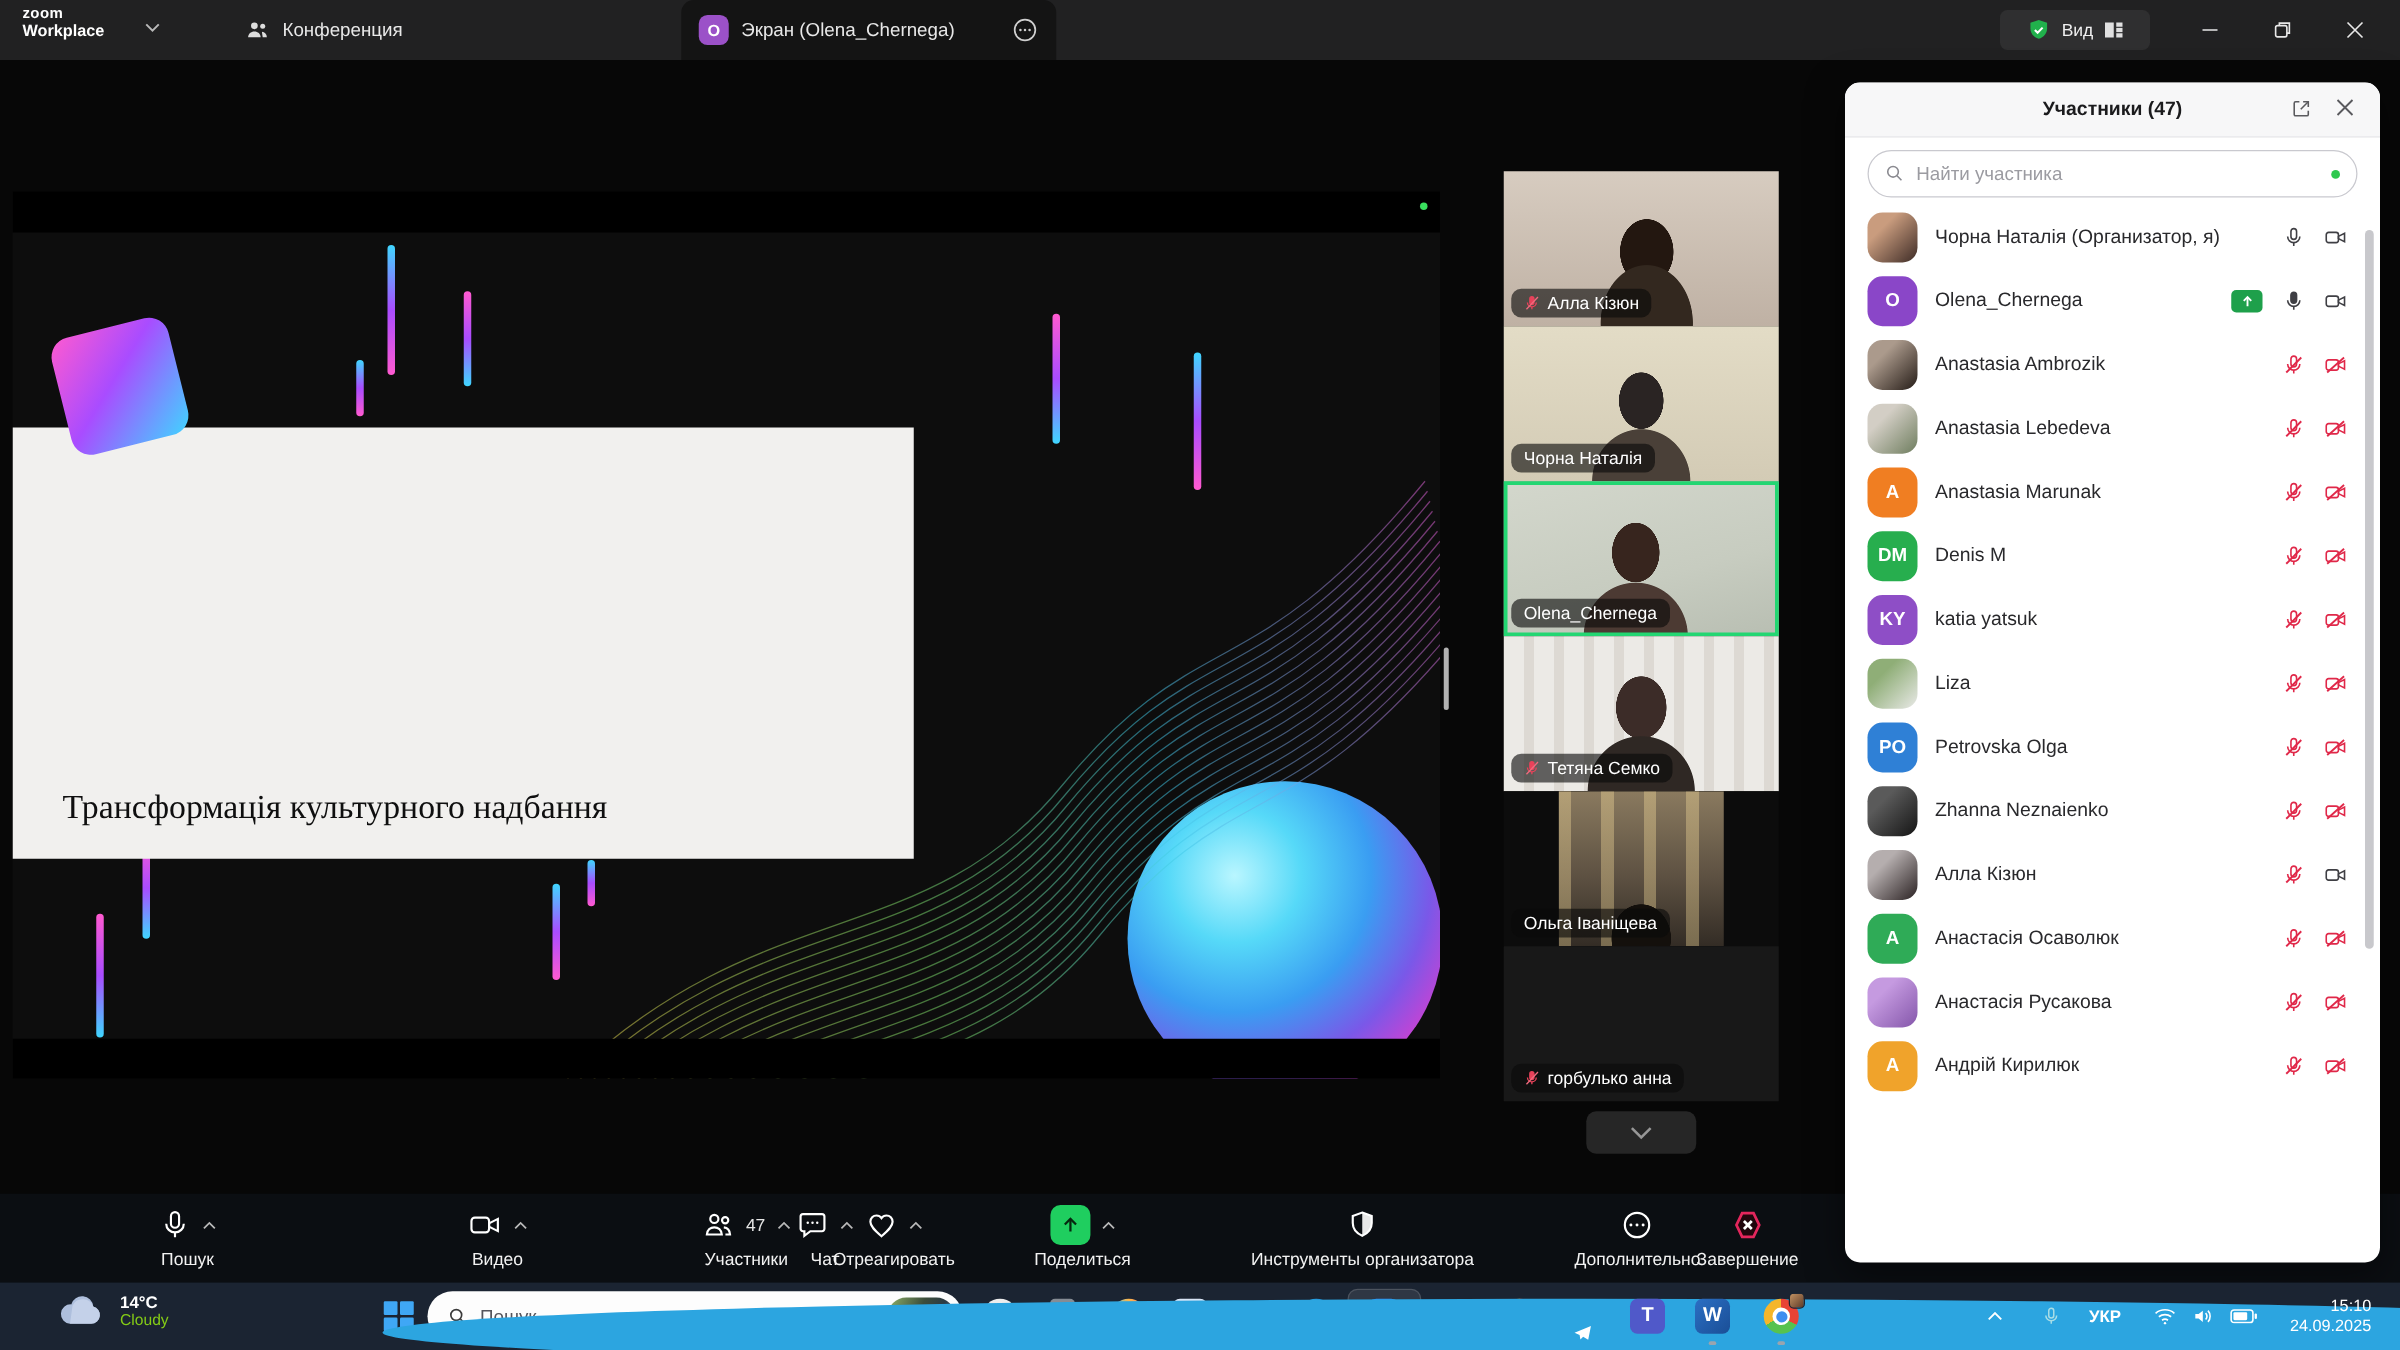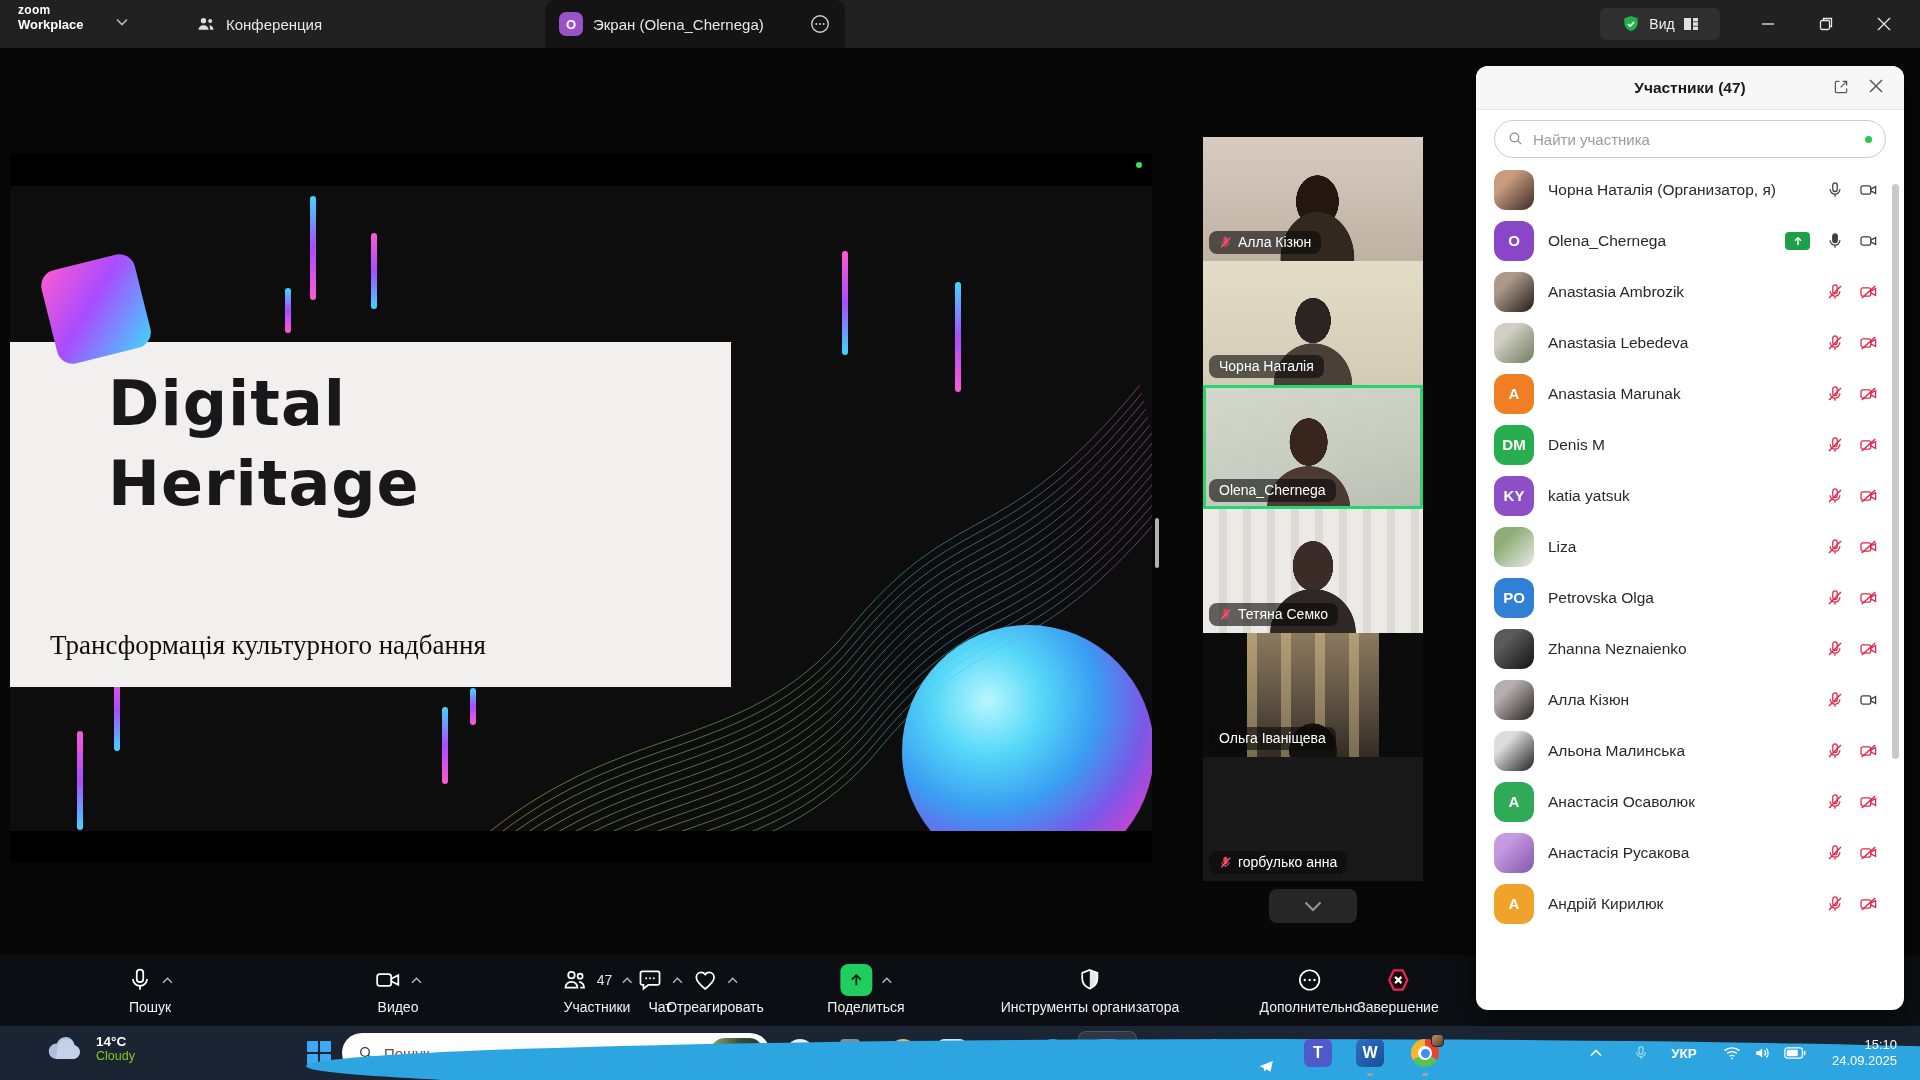--- a/index.html
+++ b/index.html
@@ -275,24 +275,20 @@
           <use href="#wv" transform="translate(20,80)"></use>
         <use href="#wv" transform="translate(22,88)"></use>
           <use href="#wv" transform="translate(24,96)"></use>
         <use href="#wv" transform="translate(26,104)"></use>
           <use href="#wv" transform="translate(28,112)"></use>
         <use href="#wv" transform="translate(30,120)"></use>
       </g>
     </svg>
     <div class="cube"></div>
     <div class="card">
-      <div class="card-title">
-        <div>Digital</div>
-        <div>Heritage</div>
-      </div>
       <div class="card-sub">Трансформація культурного надбання</div>
     </div>
     <div class="strip-top"></div>
     <div class="strip-bottom"></div>
     <div class="green-dot"></div>
   </div>
 
   <div class="scroll-pip"></div>
 
   <div class="thumbs">
@@ -668,45 +664,20 @@
       <span class="ic ic-cam-on dark-ic">
         <svg width="20" height="18" viewBox="0 0 24 24" fill="none" stroke="currentColor" stroke-width="1.7">
               <rect x="2" y="6.5" width="13" height="11" rx="2.5"></rect>
               <path d="M15 10.8 21.5 7.5v9L15 13.2z"></path>
             </svg>
       </span>
 
     </div>
   </div>
       <div class="p-row mic-off cam-off">
-    <div class="p-avatar" style="background: linear-gradient(135deg, rgb(220, 220, 220) 30%, rgb(34, 34, 34));">
-          <span class="p-ini"></span>
-        </div>
-    <div class="p-name">Альона Малинська</div>
-    <div class="p-icons">
-
-      <span class="ic ic-mic-off red-ic">
-        <svg width="18" height="18" viewBox="0 0 24 24" fill="none" stroke="currentColor" stroke-width="1.7">
-              <rect x="9" y="2.5" width="6" height="11.5" rx="3"></rect>
-              <path d="M5.5 11a6.5 6.5 0 0 0 13 0"></path>
-              <path d="M12 17.5V21"></path>
-              <path d="M4 20 20 4" stroke-width="2"></path>
-            </svg>
-      </span>
-
-      <span class="ic ic-cam-off red-ic">
-        <svg width="20" height="18" viewBox="0 0 24 24" fill="none" stroke="currentColor" stroke-width="1.7">
-              <rect x="2" y="6.5" width="13" height="11" rx="2.5"></rect>
-              <path d="M15 10.8 21.5 7.5v9L15 13.2z"></path>
-              <path d="M3 20 21 4" stroke-width="2"></path>
-            </svg>
-      </span>
-    </div>
-  </div>
-      <div class="p-row mic-off cam-off">
     <div class="p-avatar" style="background: rgb(47, 171, 87);">
           <span class="p-ini">A</span>
         </div>
     <div class="p-name">Анастасія Осаволюк</div>
     <div class="p-icons">
 
       <span class="ic ic-mic-off red-ic">
         <svg width="18" height="18" viewBox="0 0 24 24" fill="none" stroke="currentColor" stroke-width="1.7">
               <rect x="9" y="2.5" width="6" height="11.5" rx="3"></rect>
               <path d="M5.5 11a6.5 6.5 0 0 0 13 0"></path>

